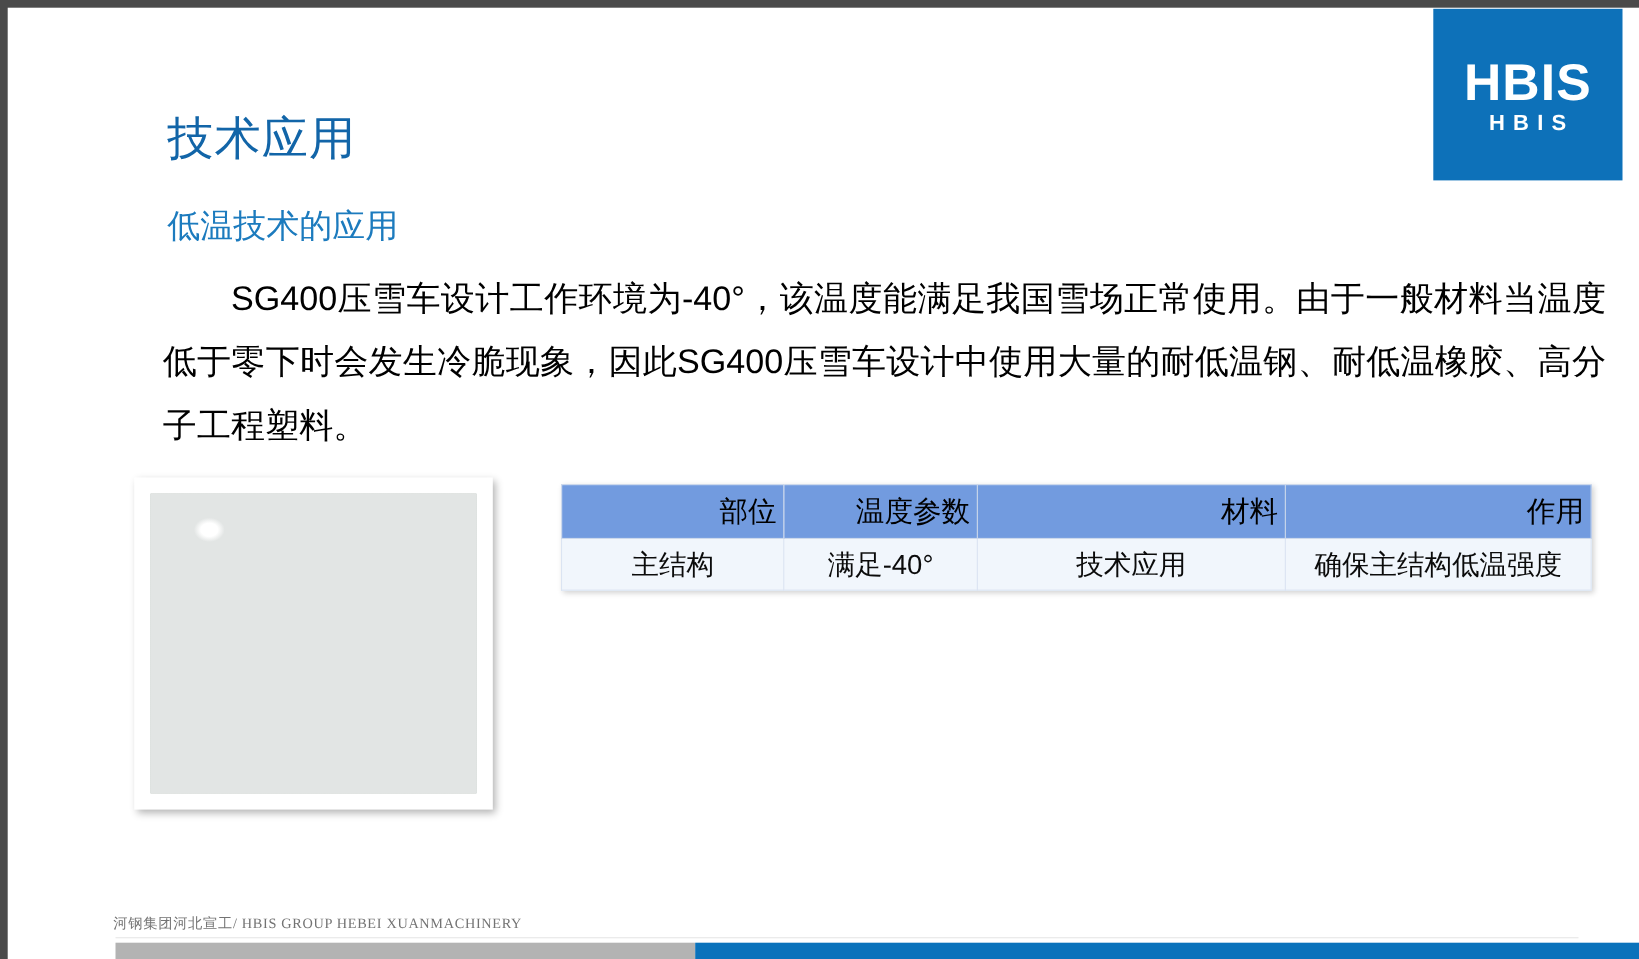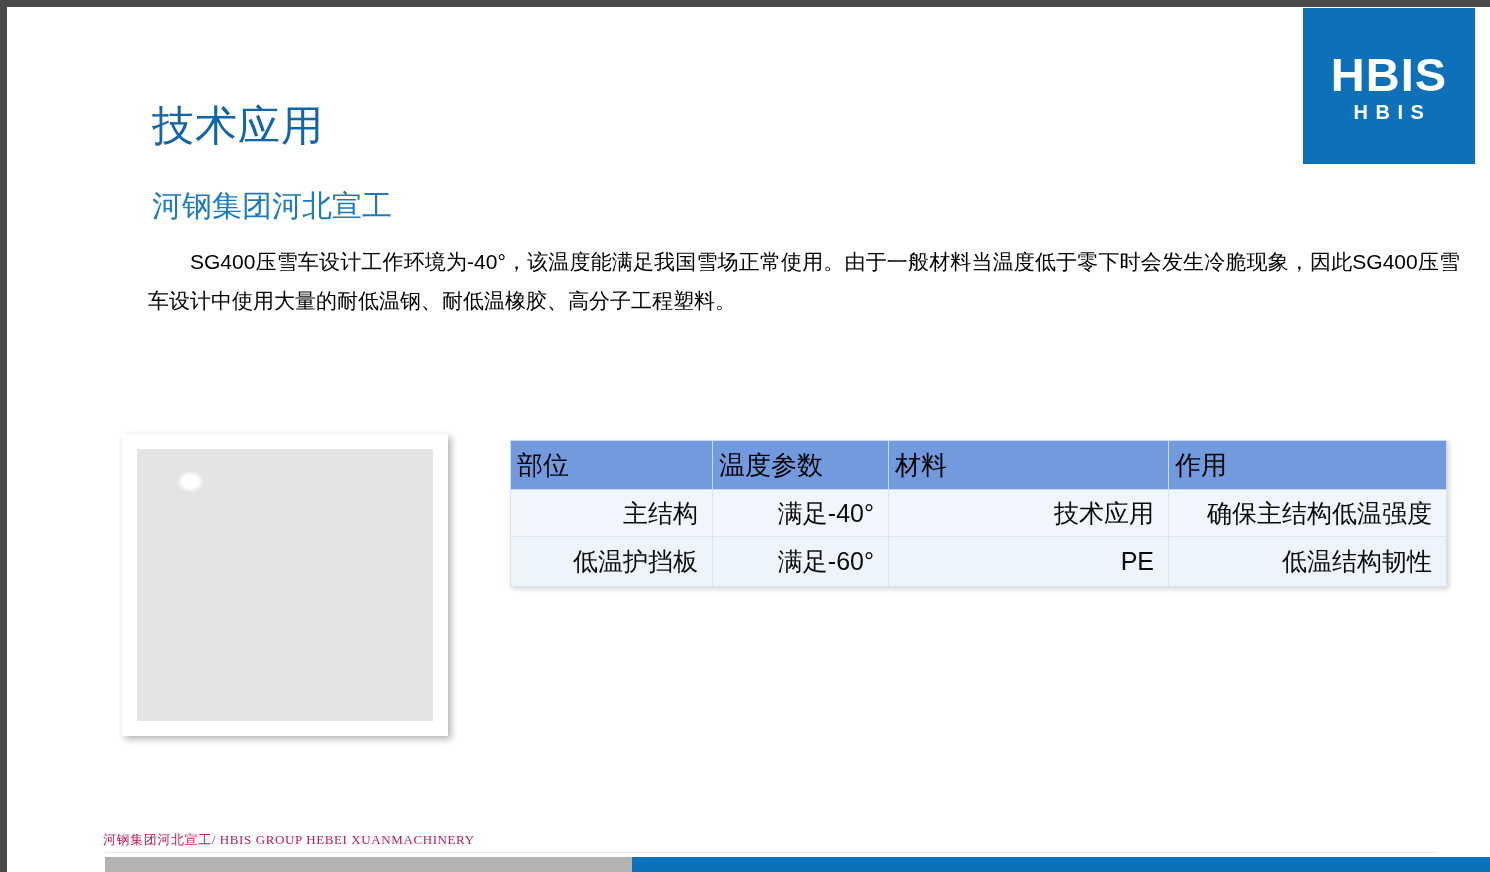--- a/index.html
+++ b/index.html
@@ -86,21 +86,21 @@
     line-height: 1.2;
     white-space: nowrap;
   }
 
   
   .body-text {
     position: absolute;
     left: 148px;
     top: 243px;
     width: 1312px;
-    font-size: 21px;
+    font-size: 31px;
     color: #000000;
     line-height: 1.85;
     text-indent: 2em;
     text-align: justify;
     text-justify: inter-ideograph;
   }
 
   
   .photo-frame {
     position: absolute;
@@ -158,46 +158,46 @@
   .spec-table col.c1 { width: 202px; }
   .spec-table col.c2 { width: 176px; }
   .spec-table col.c3 { width: 280px; }
   .spec-table col.c4 { width: 278px; }
 
   .spec-table th {
     background: #729BDF;
     color: #000000;
     font-weight: normal;
     font-size: 26px;
-    text-align: left;
+    text-align: right;
     height: 48px;
     border: 1px solid #cdd9ec;
     padding: 0 6px;
   }
   .spec-table td {
     font-size: 25px;
     color: #0b0b0b;
-    text-align: right;
+    text-align: center;
     padding: 0 14px;
     border: 1px solid #dbe4f2;
     background: #F1F6FC;
     vertical-align: middle;
   }
   .spec-table tr.r1 td { height: 46px; }
   .spec-table tr.r2 td { height: 47px; background: #EEF4FB; }
   .spec-table tr.r3 td { height: 103px; background: #F1F6FC; }
   .spec-table tr.r4 td { height: 49px; background: #EEF4FB; }
 
   
   .footer-text {
     position: absolute;
     left: 103px;
     top: 831px;
     font-size: 13px;
-    color: #be185d;
+    color: #737373;
     letter-spacing: 0.6px;
     font-family: "Liberation Serif", "DejaVu Serif", serif;
     white-space: nowrap;
   }
   .footer-rule {
     position: absolute;
     left: 105px;
     top: 852px;
     width: 1330px;
     height: 1px;
@@ -227,21 +227,21 @@
 
   <div class="frame-top"></div>
   <div class="frame-left"></div>
 
   <div class="logo-box">
     <div class="logo-main">HBIS</div>
     <div class="logo-sub">HBIS</div>
   </div>
 
   <div class="page-title">技术应用</div>
-  <div class="page-subtitle">河钢集团河北宣工</div>
+  <div class="page-subtitle">低温技术的应用</div>
 
   <div class="body-text">SG400压雪车设计工作环境为-40°，该温度能满足我国雪场正常使用。由于一般材料当温度低于零下时会发生冷脆现象，因此SG400压雪车设计中使用大量的耐低温钢、耐低温橡胶、高分子工程塑料。</div>
 
   <div class="photo-frame">
     <div class="photo-inner"></div>
   </div>
 
   <table class="spec-table">
     <colgroup>
       <col class="c1">
@@ -257,26 +257,20 @@
         <th>作用</th>
       </tr>
     </thead>
     <tbody>
       <tr class="r1">
         <td>主结构</td>
         <td>满足-40°</td>
         <td>技术应用</td>
         <td>确保主结构低温强度</td>
       </tr>
-      <tr class="r4">
-        <td>低温护挡板</td>
-        <td>满足-60°</td>
-        <td>PE</td>
-        <td>低温结构韧性</td>
-      </tr>
     </tbody>
   </table>
 
   <div class="footer-text">河钢集团河北宣工/  HBIS GROUP HEBEI XUANMACHINERY</div>
   <div class="footer-rule"></div>
   <div class="bar-gray"></div>
   <div class="bar-blue"></div>
 
 </div>
 

